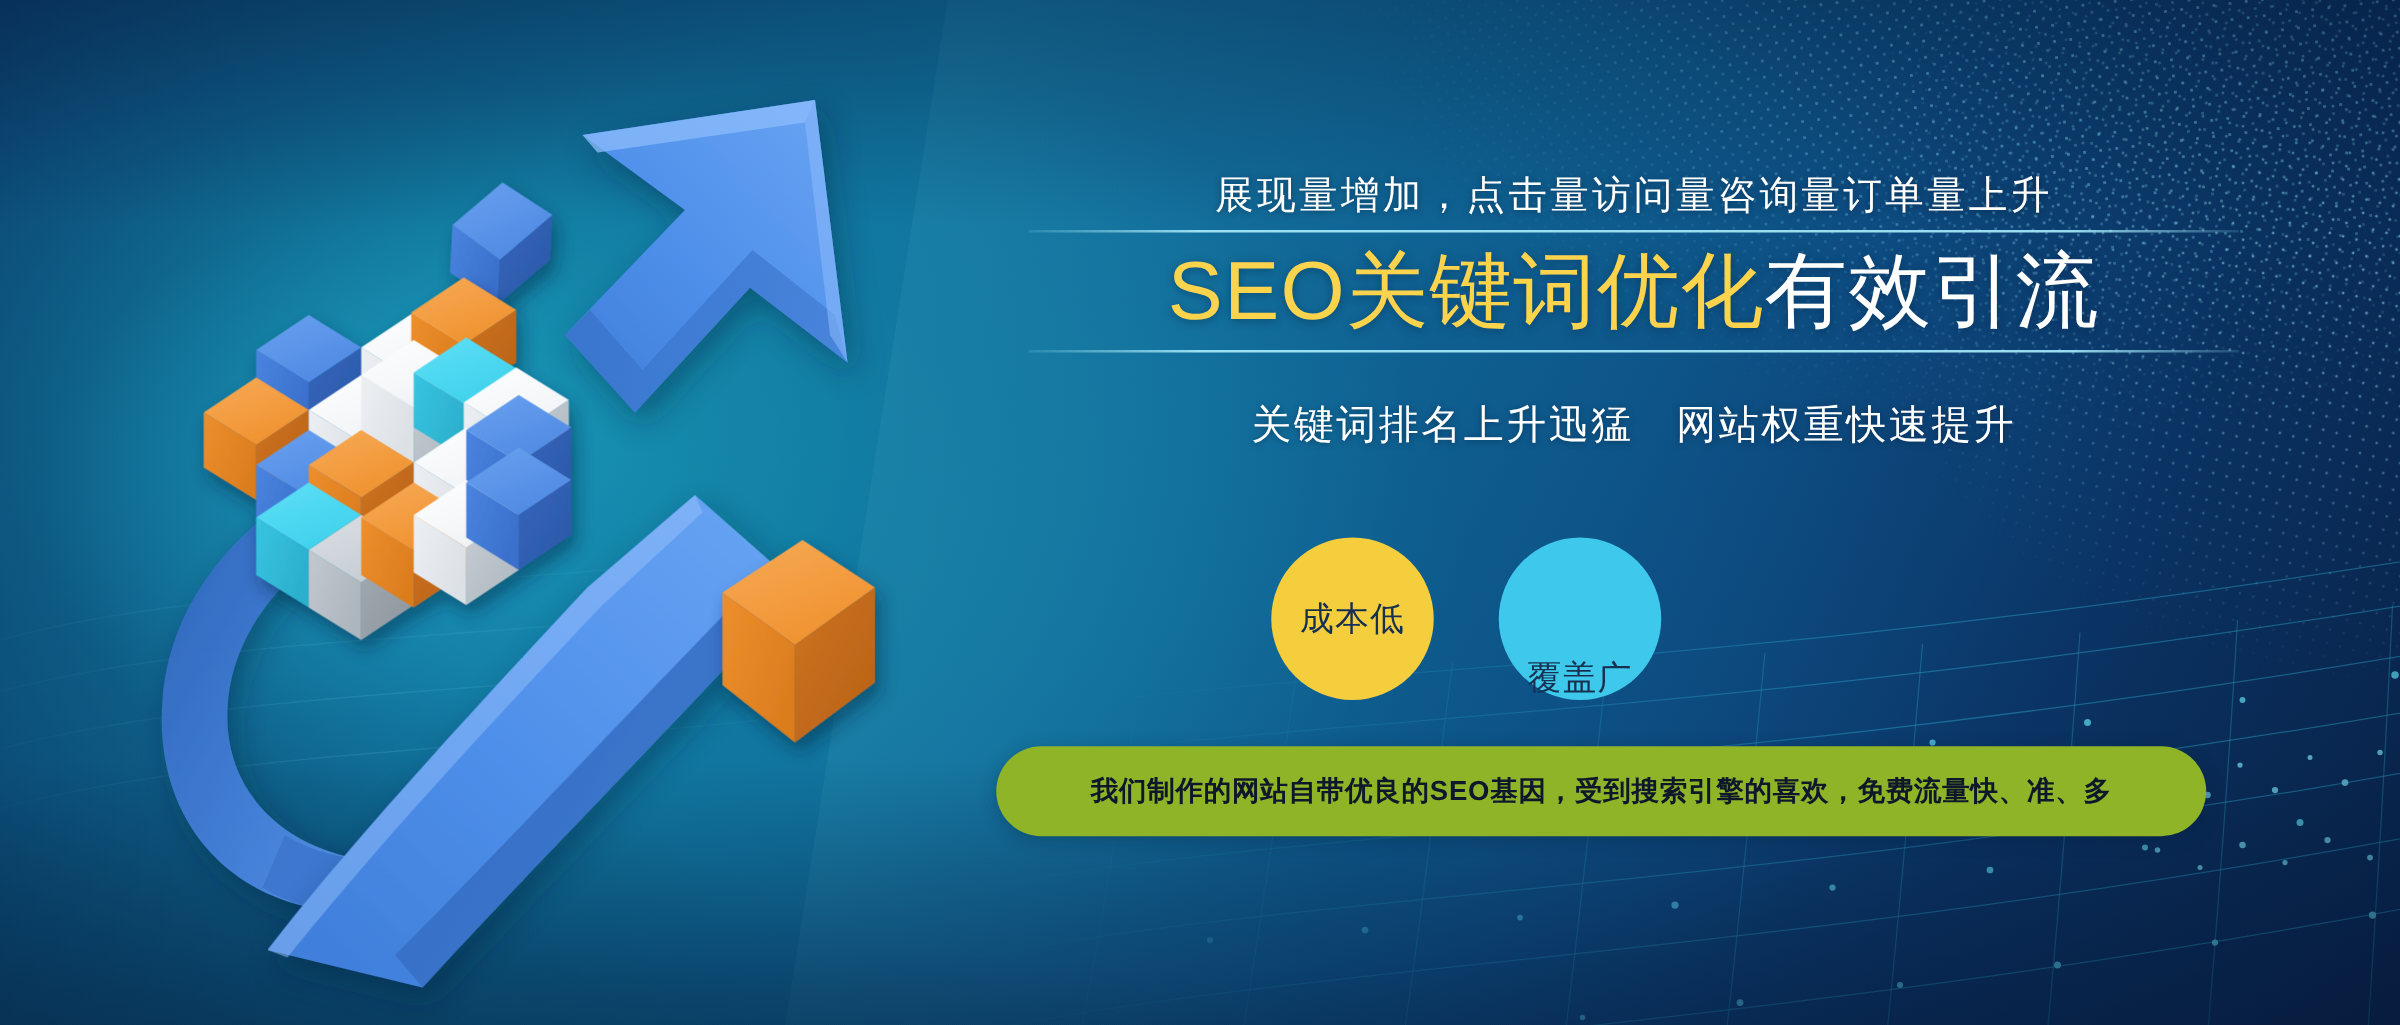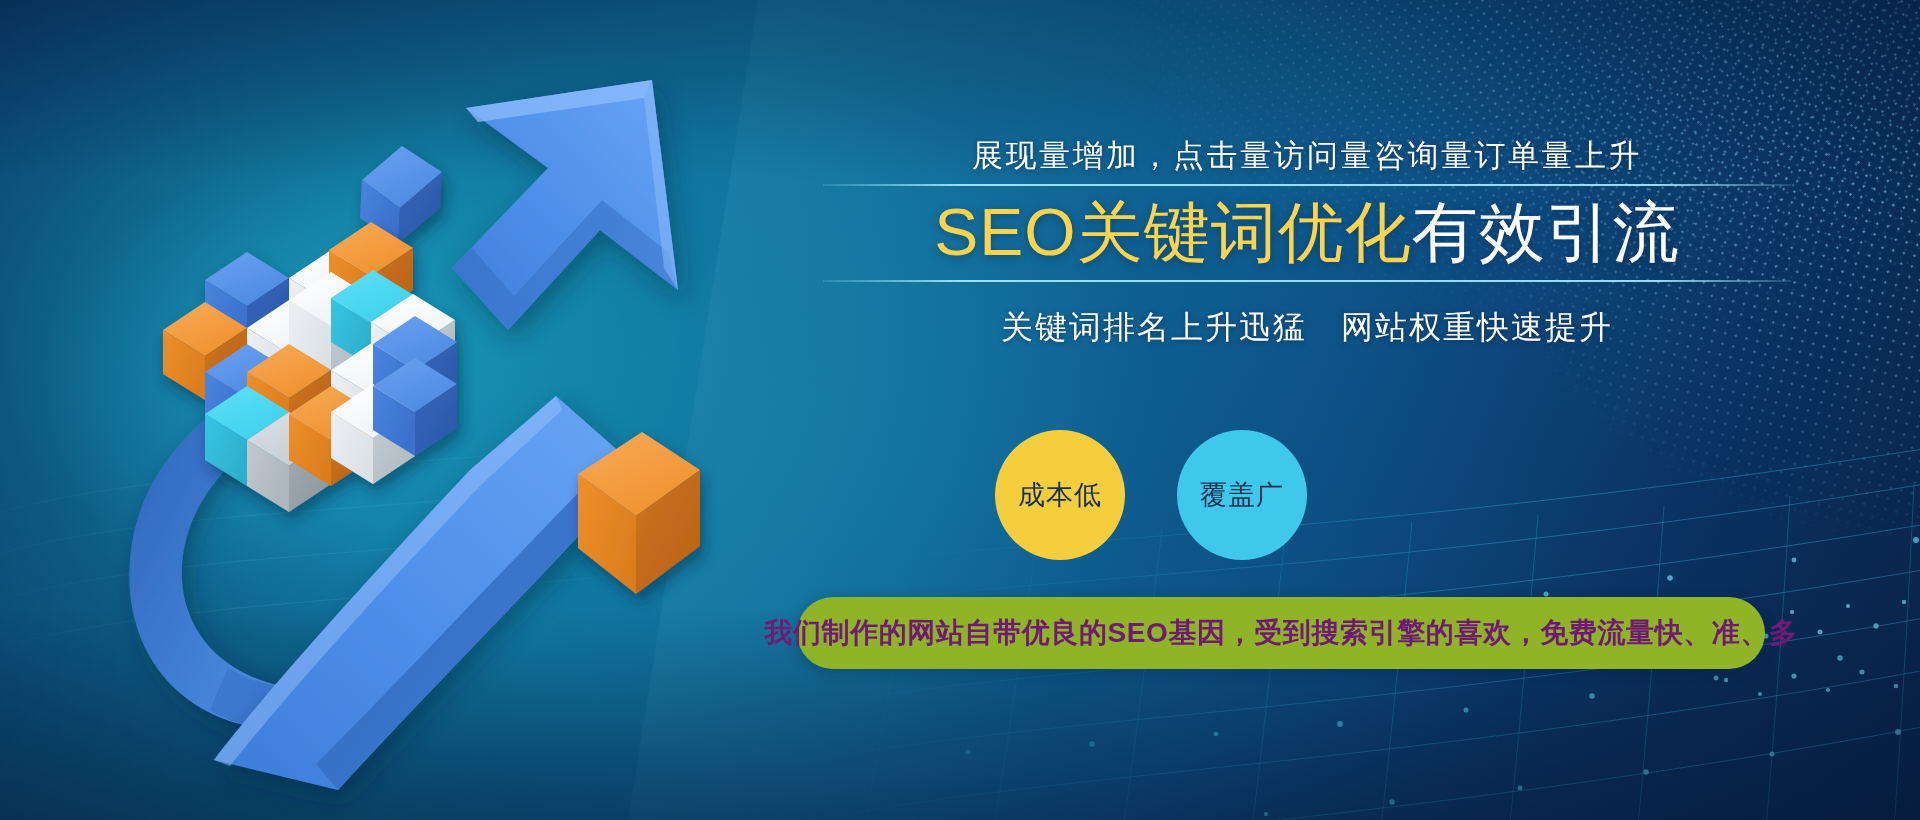--- a/index.html
+++ b/index.html
@@ -98,45 +98,45 @@
   .rule.bottom { margin:10px auto 0; }
 
   .headline {
     margin-top:9px; text-align:center; white-space:nowrap;
     font-size:66px; line-height:1.14; font-weight:normal; letter-spacing:1px;
   }
   .headline .gold { color:#FBD34D; text-shadow:0 2px 8px rgba(5,35,70,0.45); }
   .headline .white { color:#ffffff; text-shadow:0 2px 8px rgba(5,35,70,0.45); }
 
   .tagline {
-    margin-top:24px; text-align:center; white-space:nowrap;
+    margin-top:36px; text-align:center; white-space:nowrap;
     color:#ffffff; font-size:32px; letter-spacing:2px; font-weight:400;
     text-shadow:0 1px 5px rgba(2,28,56,0.5);
   }
 
   
-  .circles { position:absolute; left:995px; top:430px; width:560px; height:140px; }
+  .circles { position:absolute; left:1017px; top:430px; width:560px; height:140px; }
   .bubble {
     position:absolute; top:0; width:130px; height:130px; border-radius:50%;
     display:flex; align-items:center; justify-content:center;
     color:#16304f; font-size:27px; letter-spacing:1px; font-weight:400;
   }
   .bubble.b1 { left:0px;   background:#F5CE3E; }
-  .bubble.b2 { left:182px; background:#3EC9EC; }
+  .bubble.b2 { left:182px; background:#3EC9EC;align-items:flex-end; }
   .bubble.b3 { left:364px; background:#8FB527; }
 
   
   .ribbon {
     position:absolute; left:797px; top:597px; width:968px; height:72px;
     background:#8FB427; border-radius:36px;
     display:flex; align-items:center; justify-content:center;
     box-shadow:0 3px 14px rgba(4,30,60,0.30);
   }
   .ribbon span {
-    color:#701a75; font-size:28px; letter-spacing:0.6px; white-space:nowrap; font-weight:bold;
+    color:#0f172a; font-size:22px; letter-spacing:0.6px; white-space:nowrap; font-weight:bold;
   }
 </style>
 </head>
 <body>
 
 <div id="banner">
 
   <div class="lightpanel"></div>
   <div class="dotmesh"></div>
   <div class="dotmesh2"></div>

